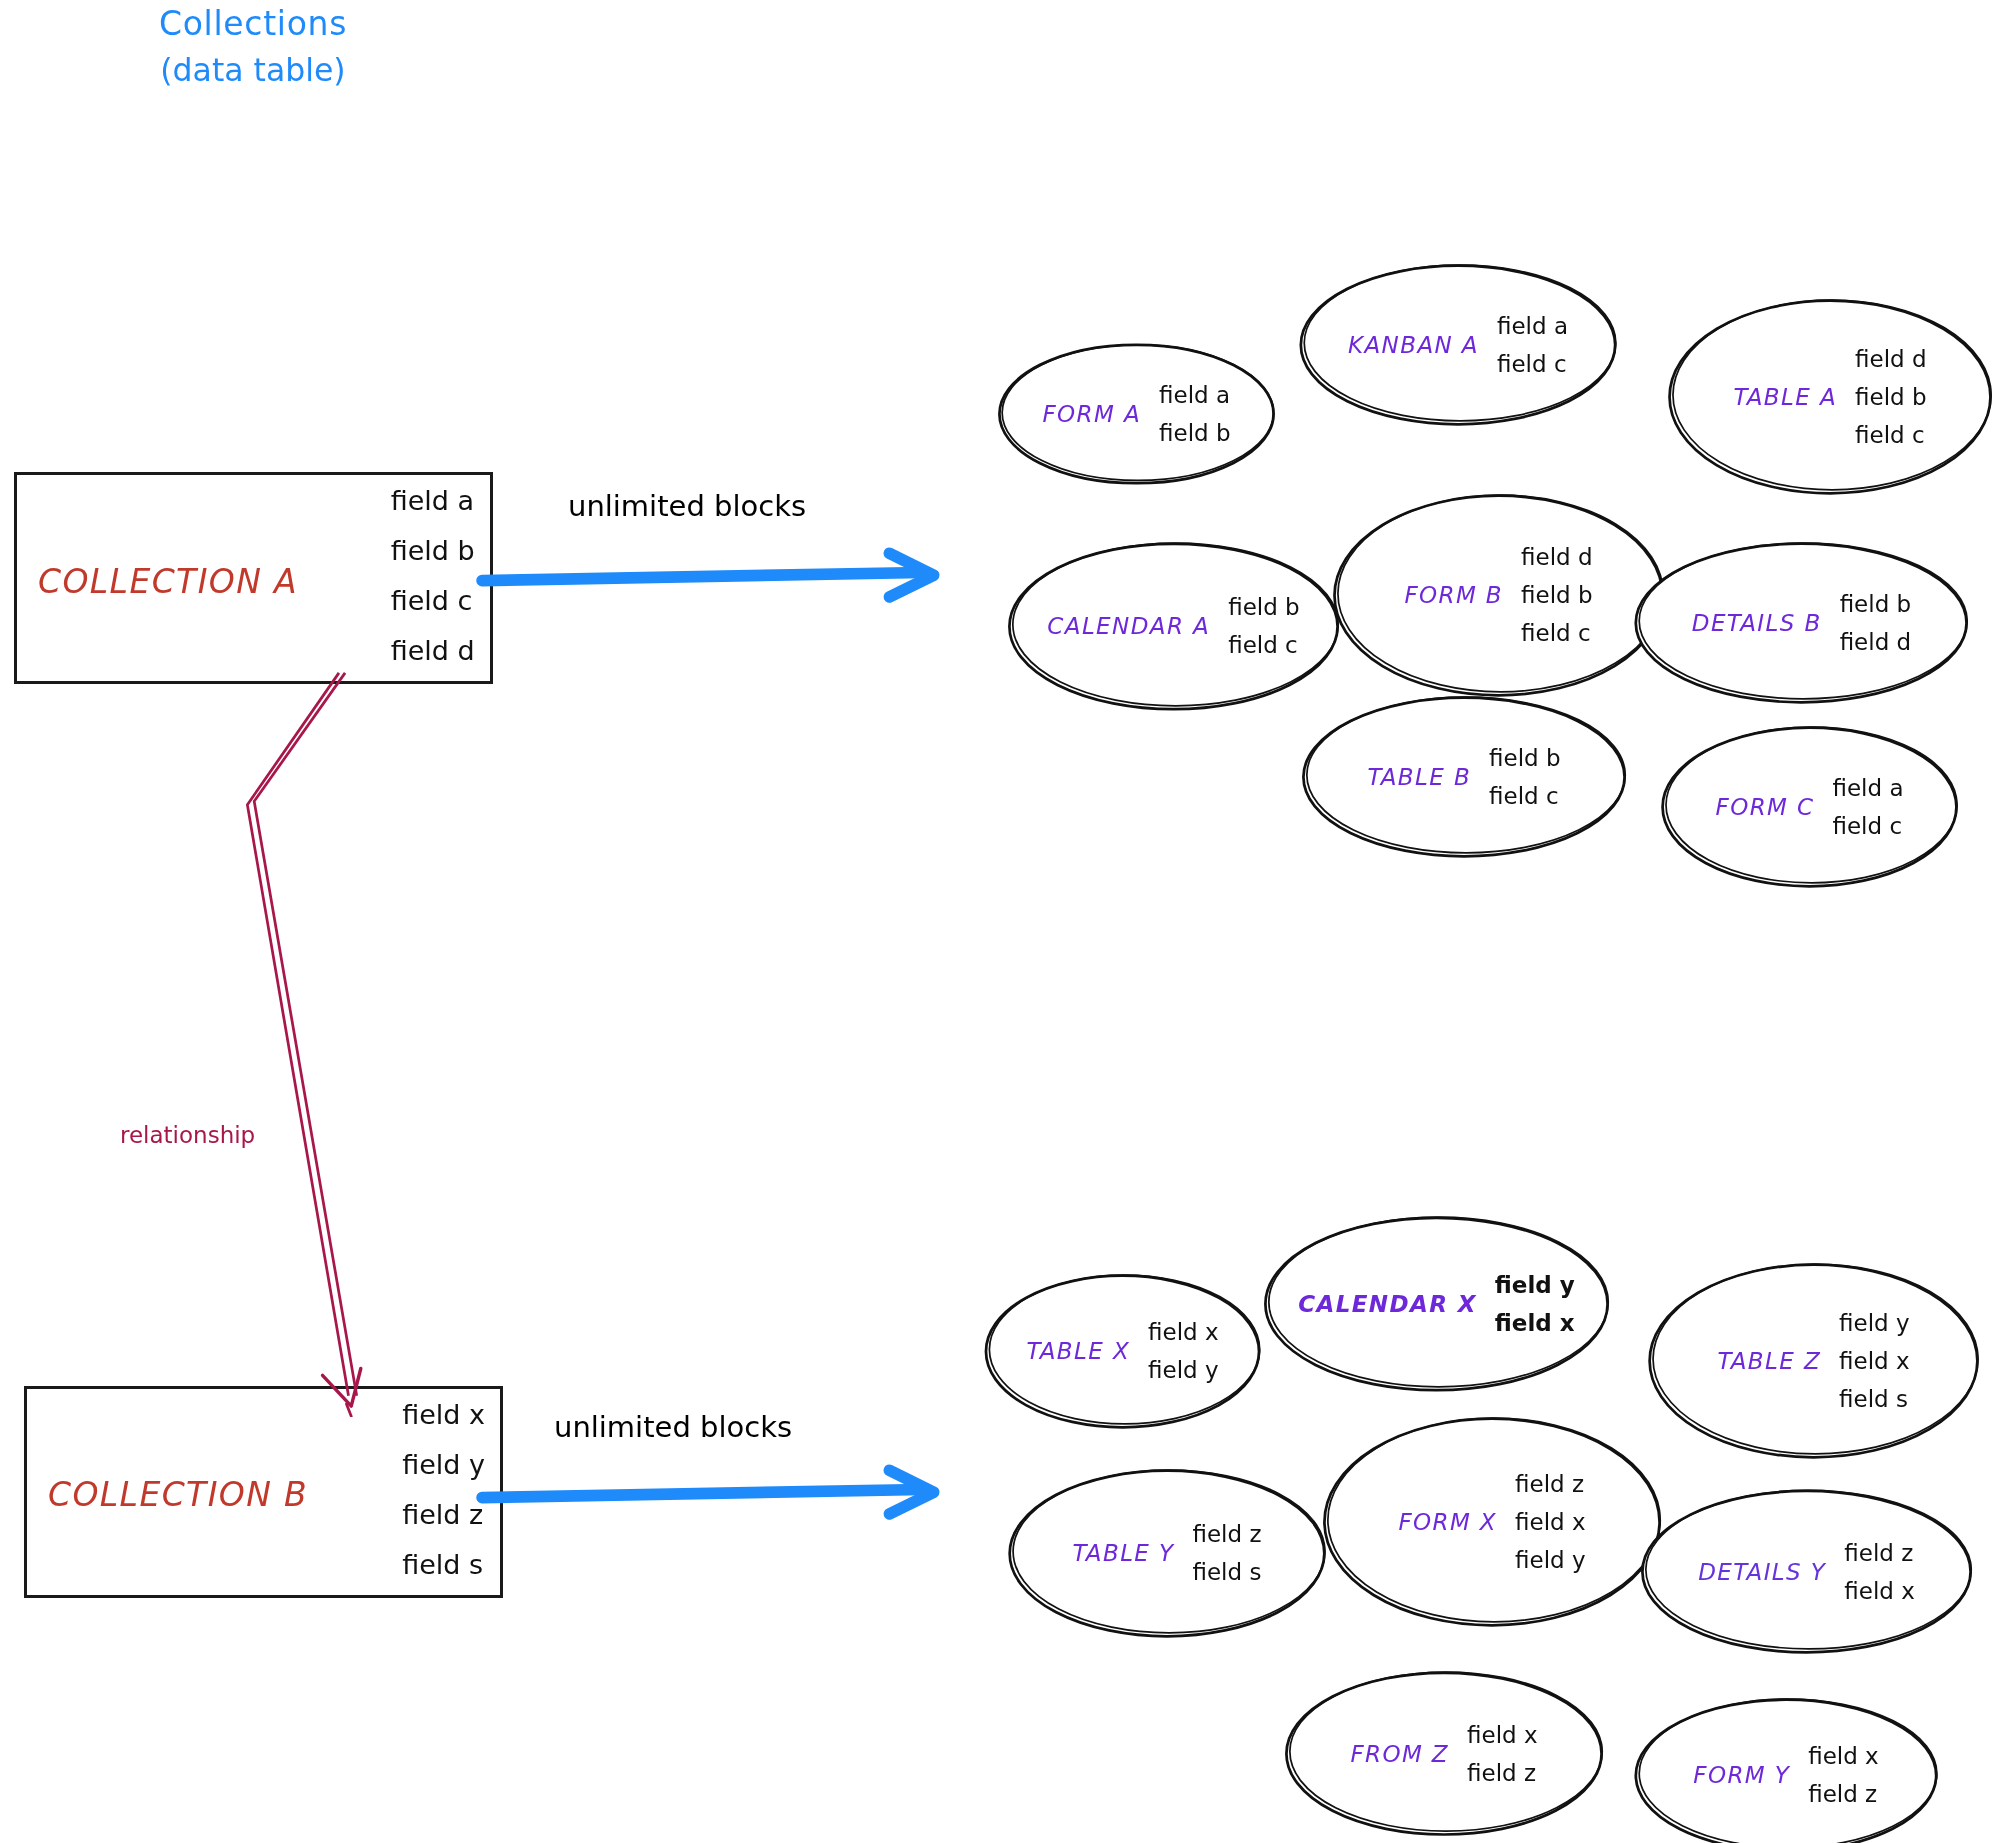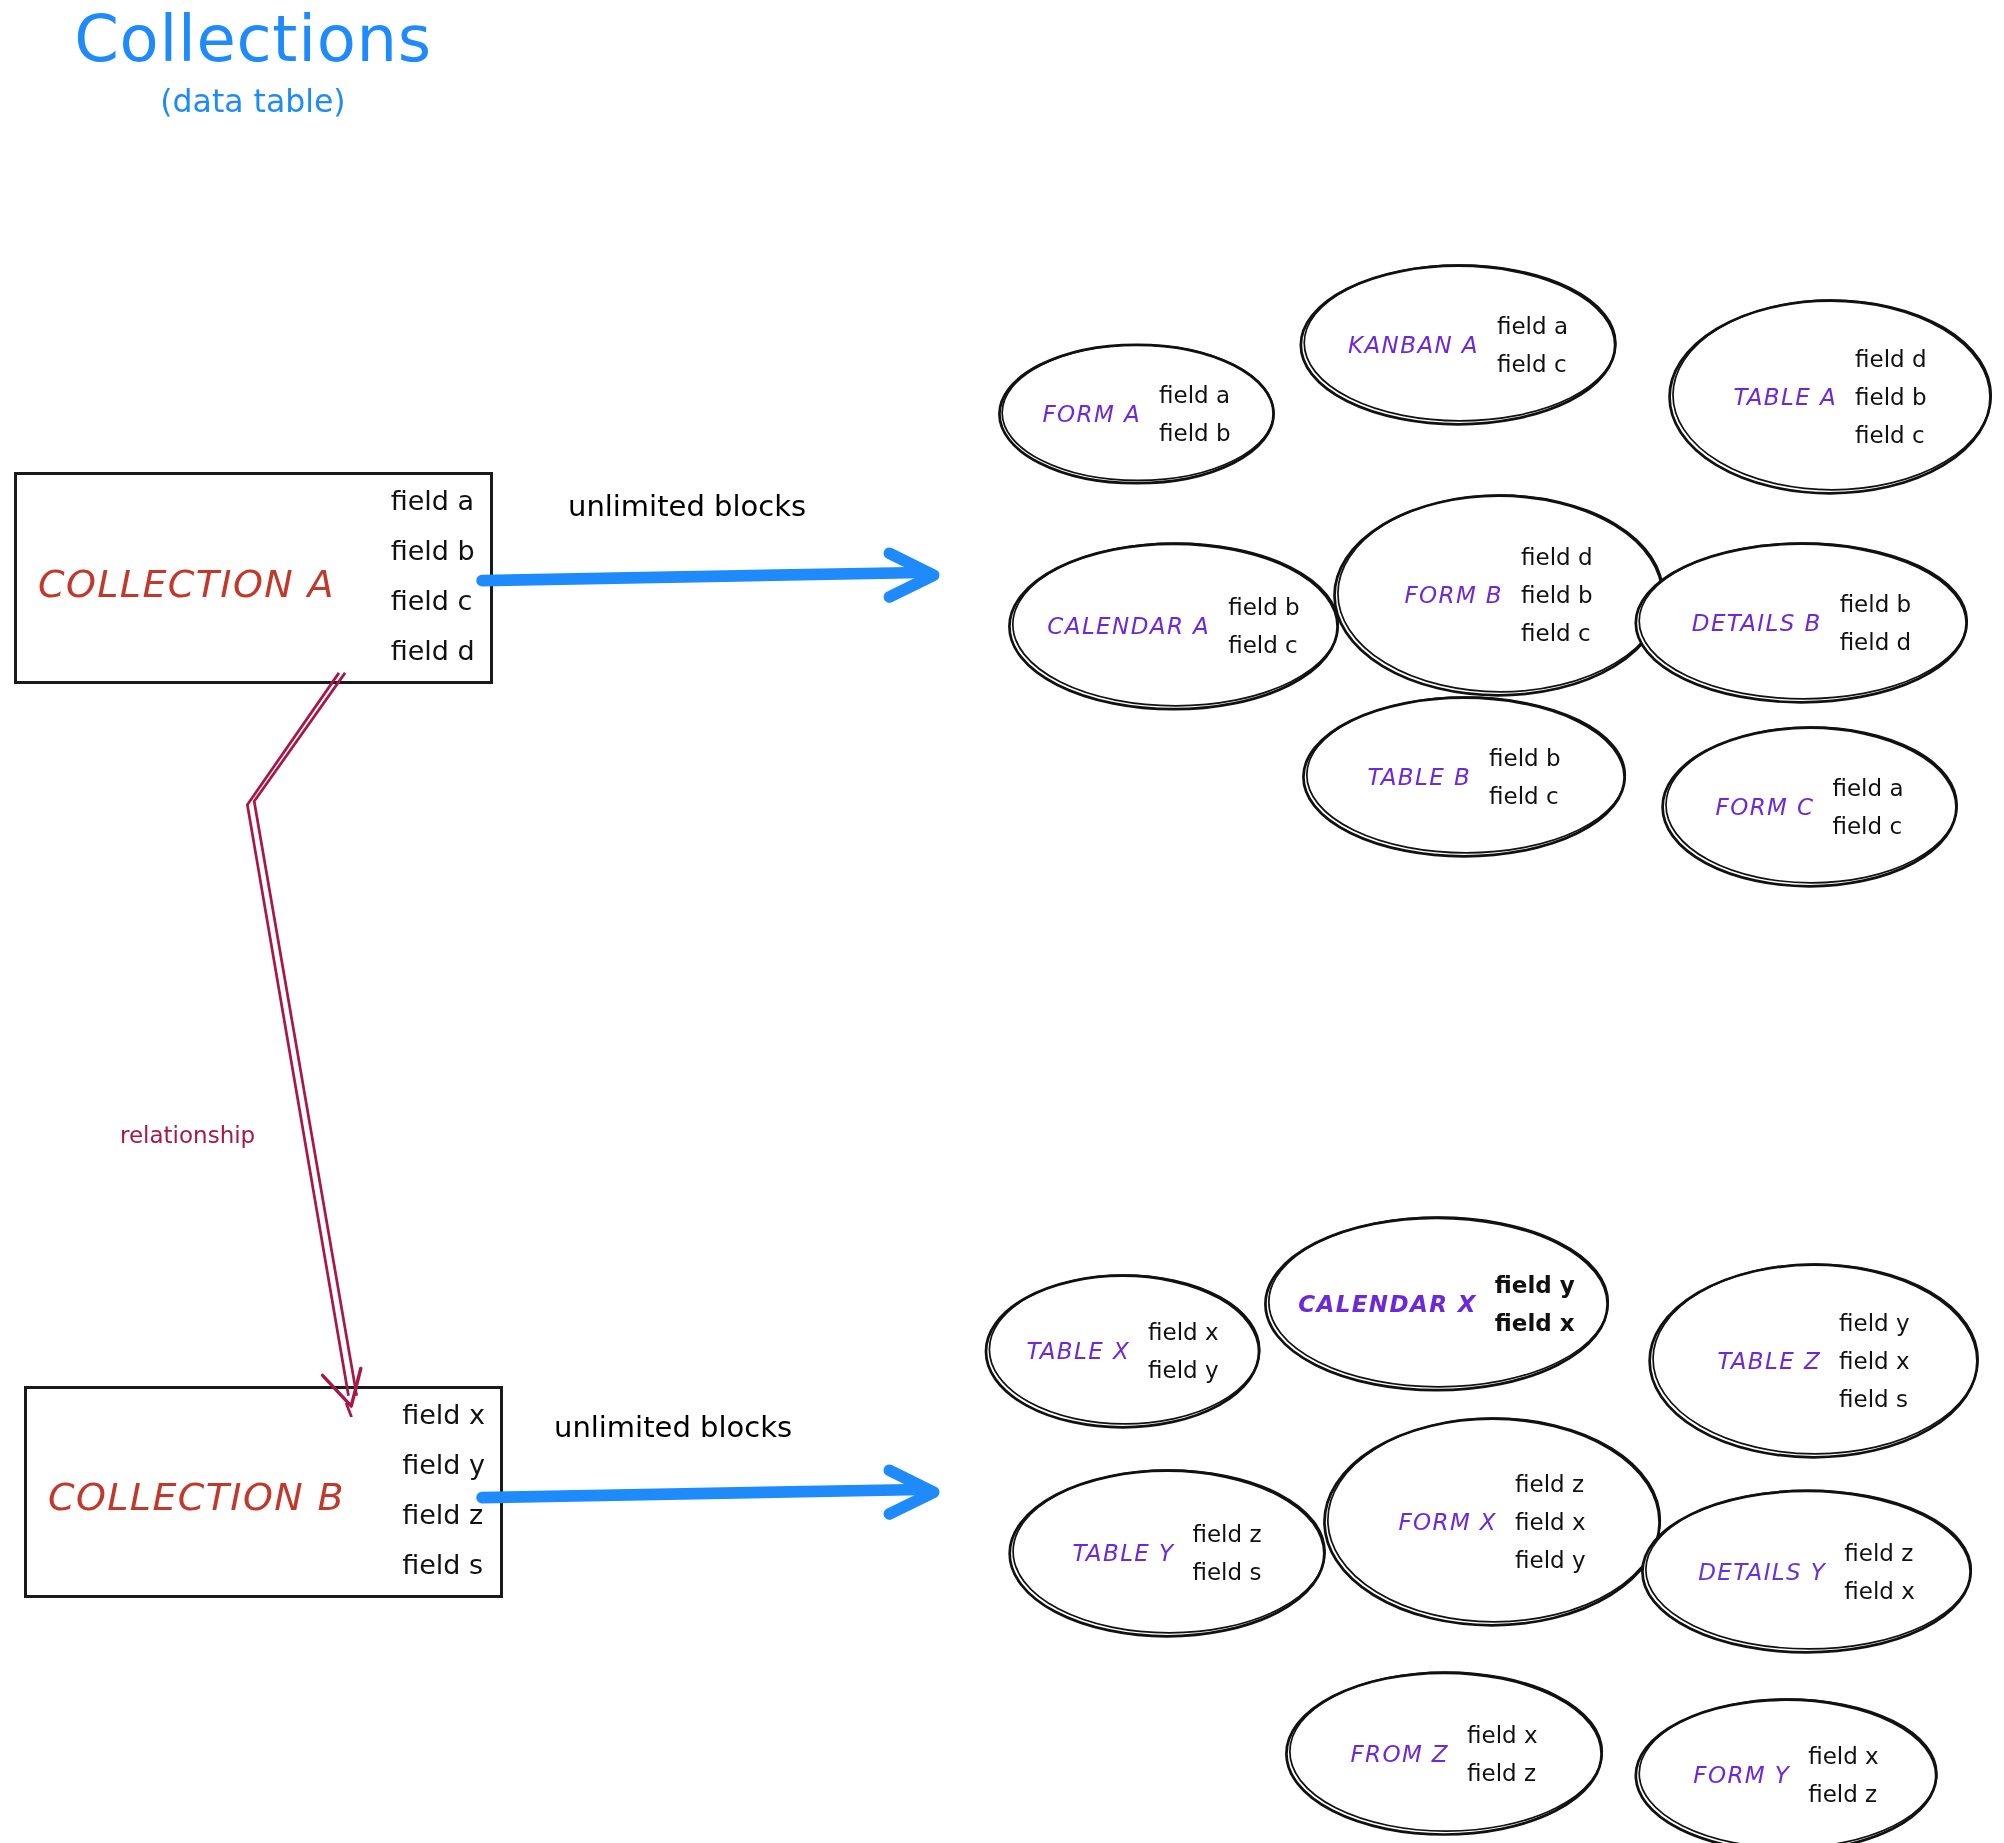--- a/index.html
+++ b/index.html
@@ -22,42 +22,42 @@
   .col-title {
     color: #1f8bfb;
     font-family: "DejaVu Sans", sans-serif;
     font-weight: 400;
     text-align: center;
     line-height: 1.0;
     white-space: nowrap;
   }
   .col-title .main {
     display: block;
-    font-size: 64px;
+    font-size: 33px;
     letter-spacing: 0.7px;
   }
   .col-title .sub {
     display: block;
     font-size: 31.5px;
     margin-top: 15px;
   }
 
   #title-collections { left: 0px;    top: 6.8px;  width: 506px; }
   #title-blocks      { left: 1239px; top: 6.8px;  width: 506px; }
 
   
   .collection-box {
     border: 3.4px solid #1a1a1a;
     background: #ffffff;
     box-sizing: border-box;
   }
   .collection-name {
     position: absolute;
     color: #c0392b;
-    font-size: 38px;
+    font-size: 33px;
     font-style: italic;
     font-weight: 500;
     letter-spacing: 1.4px;
     white-space: nowrap;
   }
   .collection-fields {
     position: absolute;
     right: 15px;
     top: 12.3px;
     display: flex;

